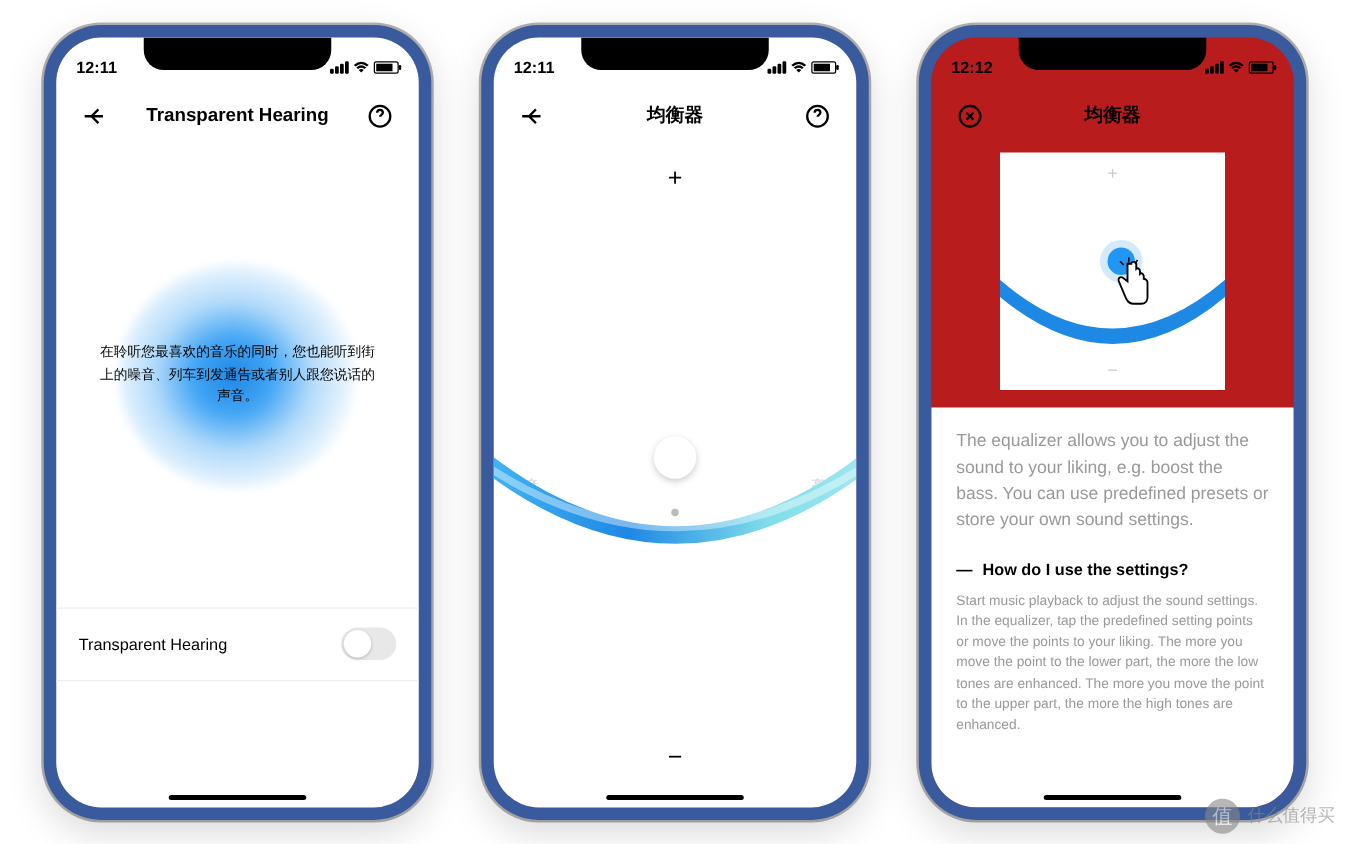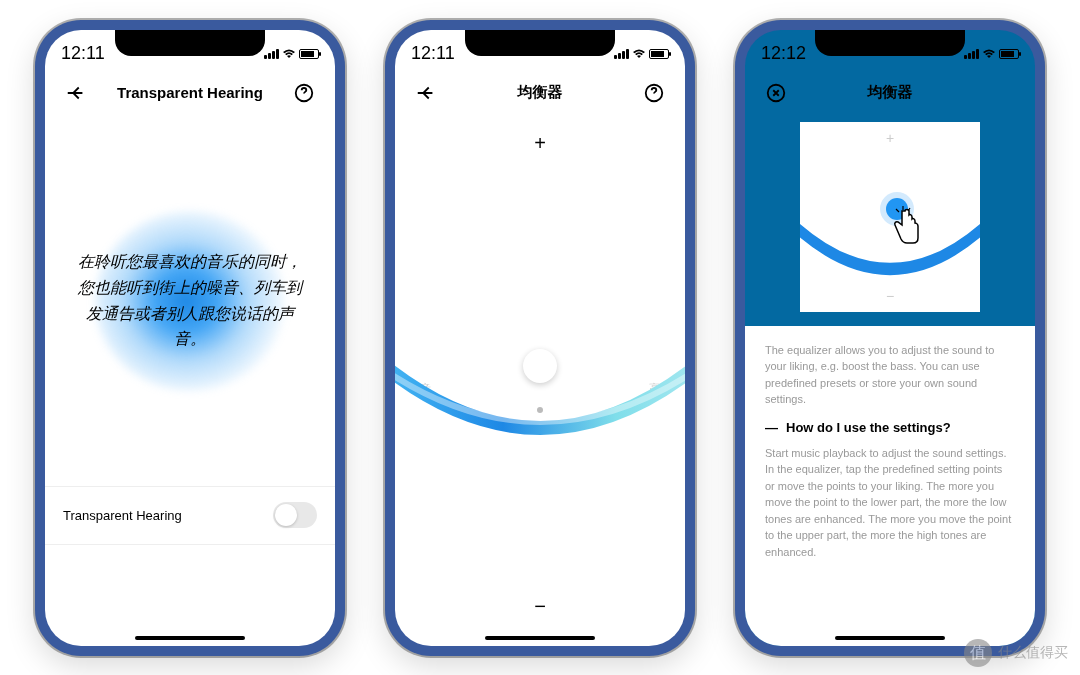--- a/index.html
+++ b/index.html
@@ -48,22 +48,22 @@
       border-bottom-right-radius: 16px;
       z-index: 10;
     }
 
     .status-bar {
       height: 40px;
       display: flex;
       align-items: center;
       justify-content: space-between;
       padding: 8px 16px 0;
-      font-size: 18px;
-      font-weight: 400;
+      font-size: 13px;
+      font-weight: 700;
     }
     .status-bar .right { display: flex; gap: 3px; align-items: center; font-size: 11px;}
     .signal-dots { display:flex; gap:1px; align-items:flex-end; }
     .signal-dots span { width:3px; background:#000; border-radius:1px;}
     .signal-dots span:nth-child(1){height:4px;}
     .signal-dots span:nth-child(2){height:6px;}
     .signal-dots span:nth-child(3){height:8px;}
     .signal-dots span:nth-child(4){height:10px;}
     .battery { width:20px; height:10px; border:1px solid #000; border-radius:2px; position:relative; }
     .battery::after { content:""; position:absolute; right:-3px; top:2px; width:2px; height:4px; background:#000; border-radius:1px;}
@@ -96,27 +96,26 @@
     .blob {
       position: absolute;
       width: 190px;
       height: 180px;
       background: radial-gradient(ellipse 55% 55% at 48% 50%, #1e88e5 0%, #42a5f5 30%, rgba(100,181,246,0.5) 60%, rgba(187,222,251,0.0) 100%);
       border-radius: 50%;
       filter: blur(4px);
     }
     .blob-text {
       position: relative;
-      font-size: 16px;
+      font-size: 11px;
       text-align: center;
       width: 230px;
       line-height: 1.6;
       color: #000;
       z-index: 2;
-      font-style: italic;
     }
     .settings-list { border-top: 1px solid #eee; }
     .setting-row {
       height: 58px;
       display: flex;
       align-items: center;
       justify-content: space-between;
       padding: 0 18px;
       border-bottom: 1px solid #eee;
       font-size: 13px;
@@ -179,21 +178,21 @@
     .eq-dot {
       position: absolute;
       top: 55%;
       left: 50%;
       transform: translateX(-50%);
       width: 6px; height: 6px;
       background: #bbb; border-radius: 50%;
     }
 
     
-    .p3-bg { background: #0369a1; }
+    .p3-bg { background: #b91c1c; }
     .tutorial-img {
       margin: 6px auto 14px;
       width: 180px;
       height: 190px;
       background: #fff;
       position: relative;
       overflow: hidden;
     }
     .tutorial-curve {
       position: absolute;
@@ -222,21 +221,21 @@
       transform: translateX(-50%);
       font-size: 14px;
       color: #ccc;
     }
     .tutorial-text {
       background: #fff;
       padding: 16px 20px 30px;
       flex: 1;
     }
     .tutorial-title { font-size: 15px; font-weight: 600; margin-bottom: 10px; }
-    .tutorial-desc { font-size: 11px; color: #999; line-height: 1.5; margin-bottom: 12px;}
+    .tutorial-desc { font-size: 14px; color: #999; line-height: 1.5; margin-bottom: 22px;}
     .faq-title { font-size: 13px; font-weight: 600; margin-bottom: 10px; display:flex; gap:8px;}
     .faq-body { font-size: 11px; color: #999; line-height: 1.5;}
 
     .home-indicator {
       position: absolute;
       bottom: 6px;
       left: 50%;
       transform: translateX(-50%);
       width: 110px;
       height: 4px;

